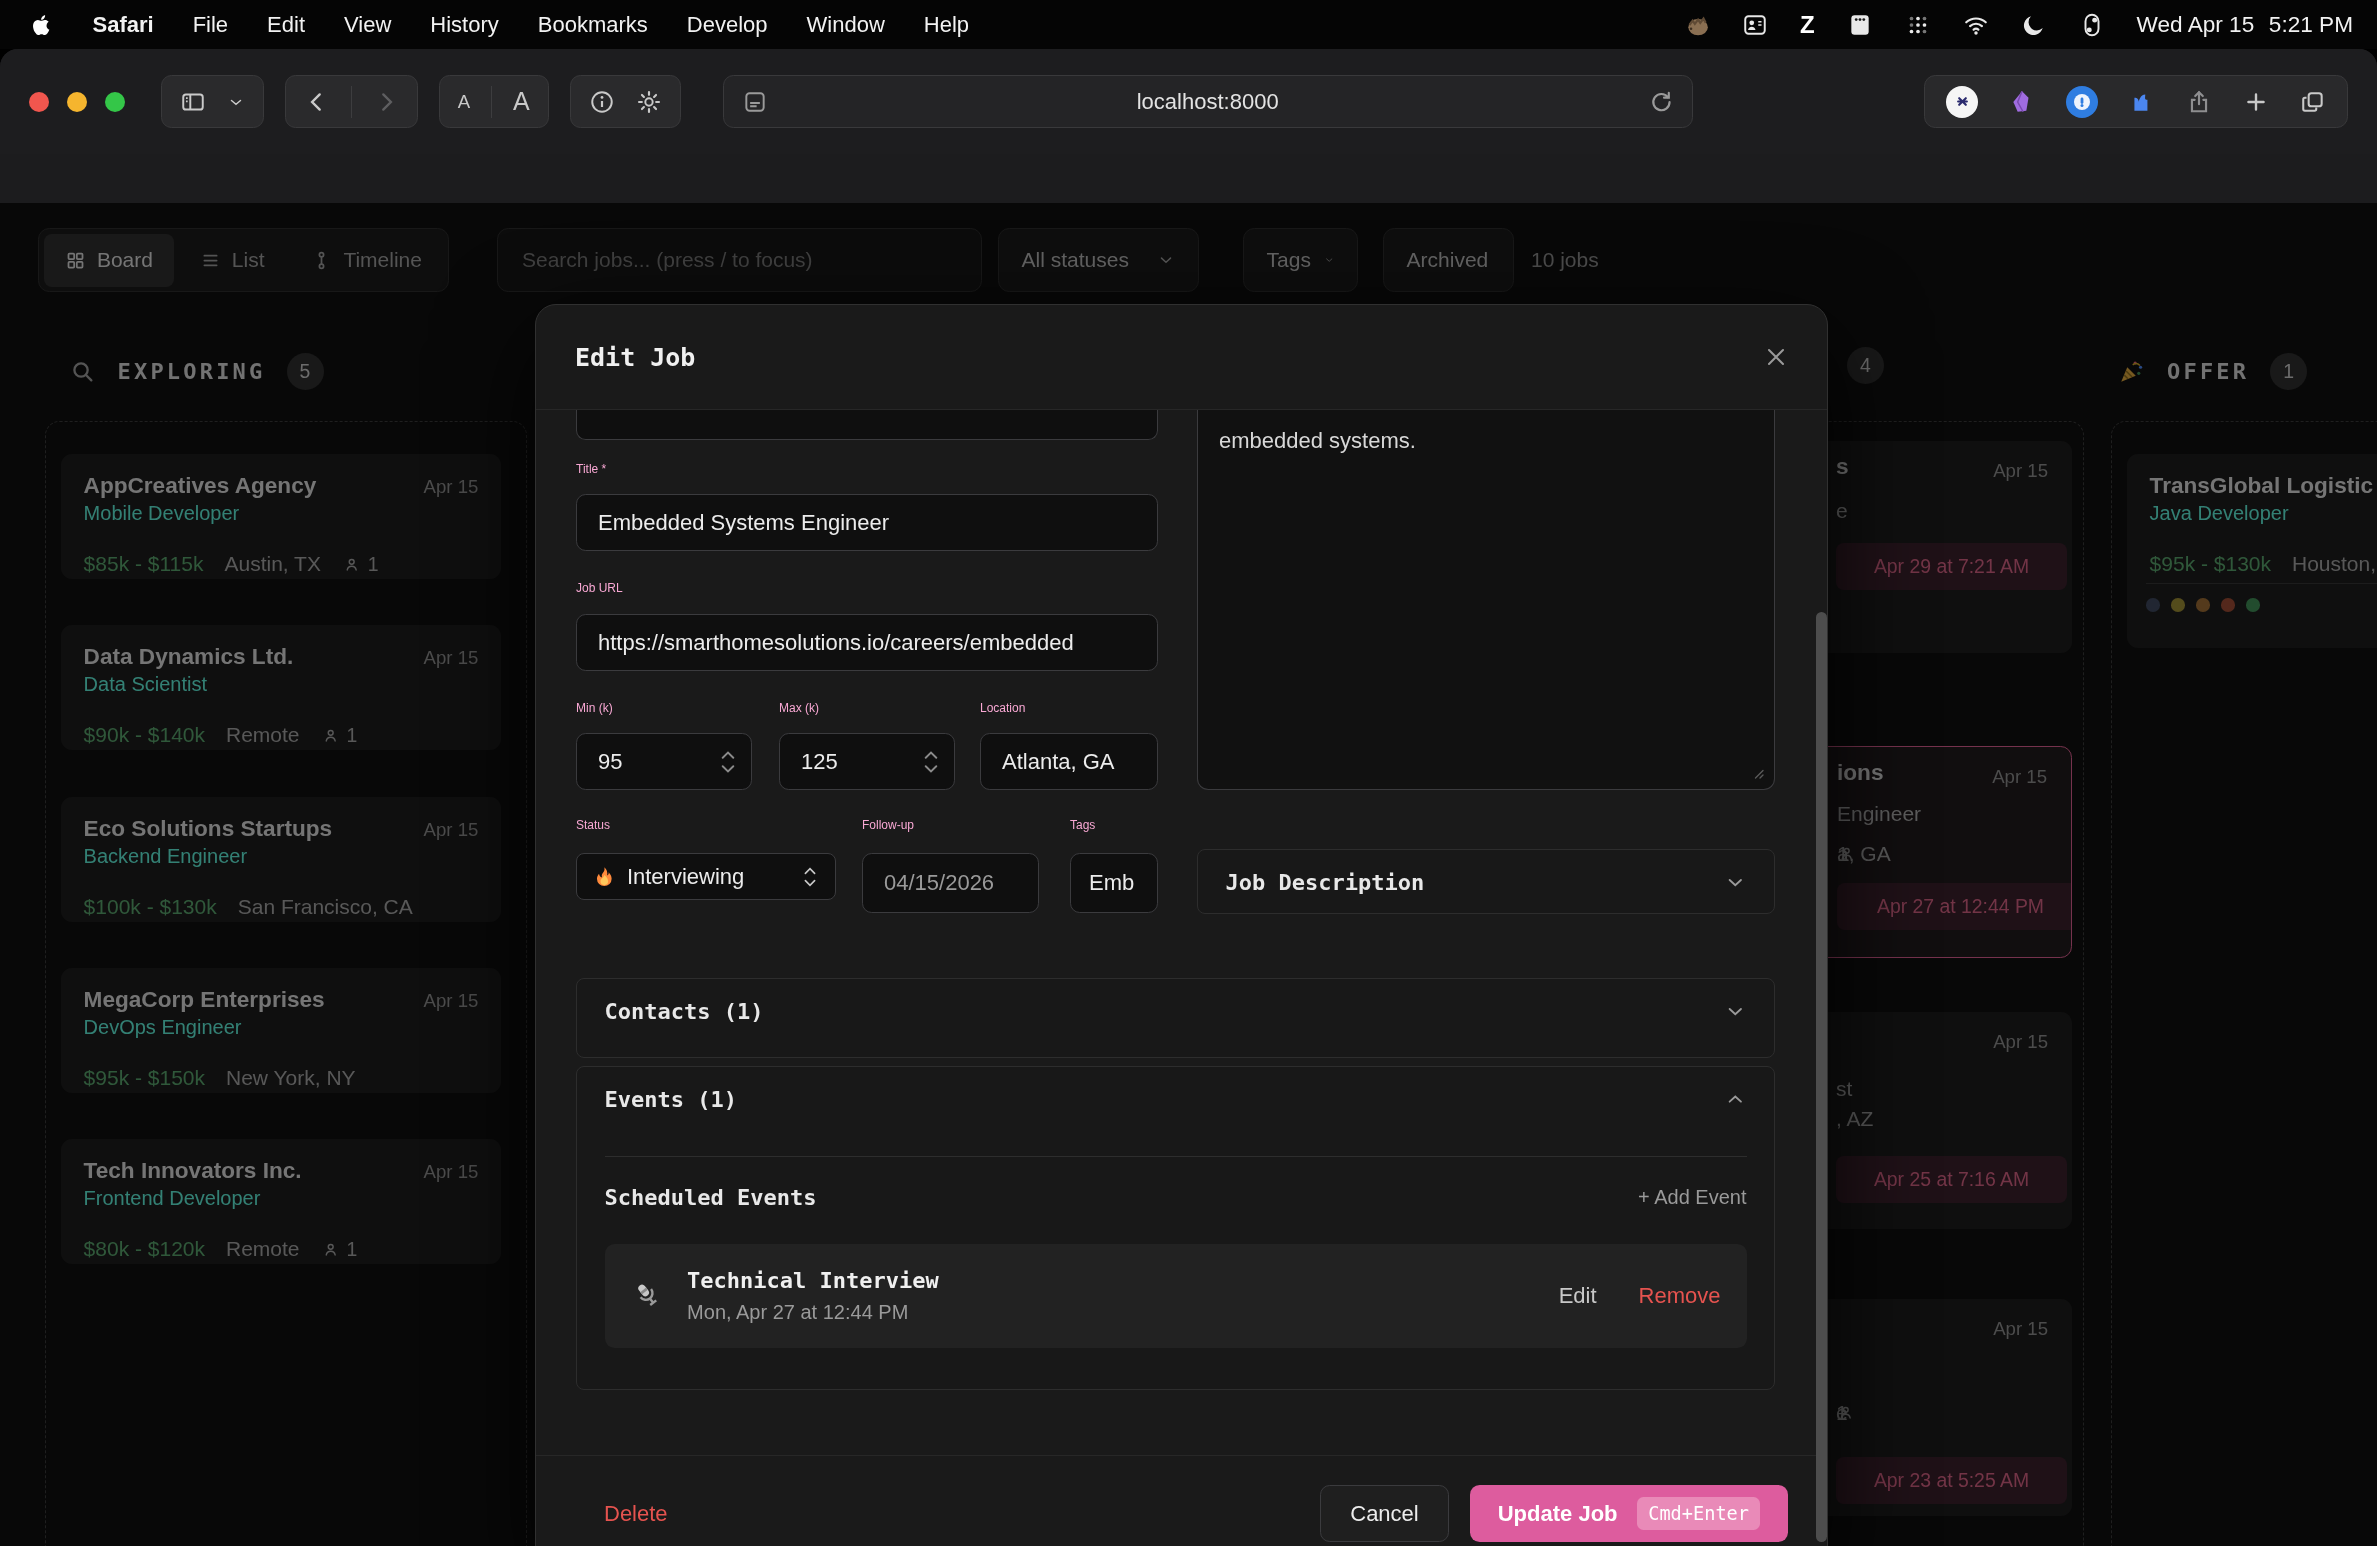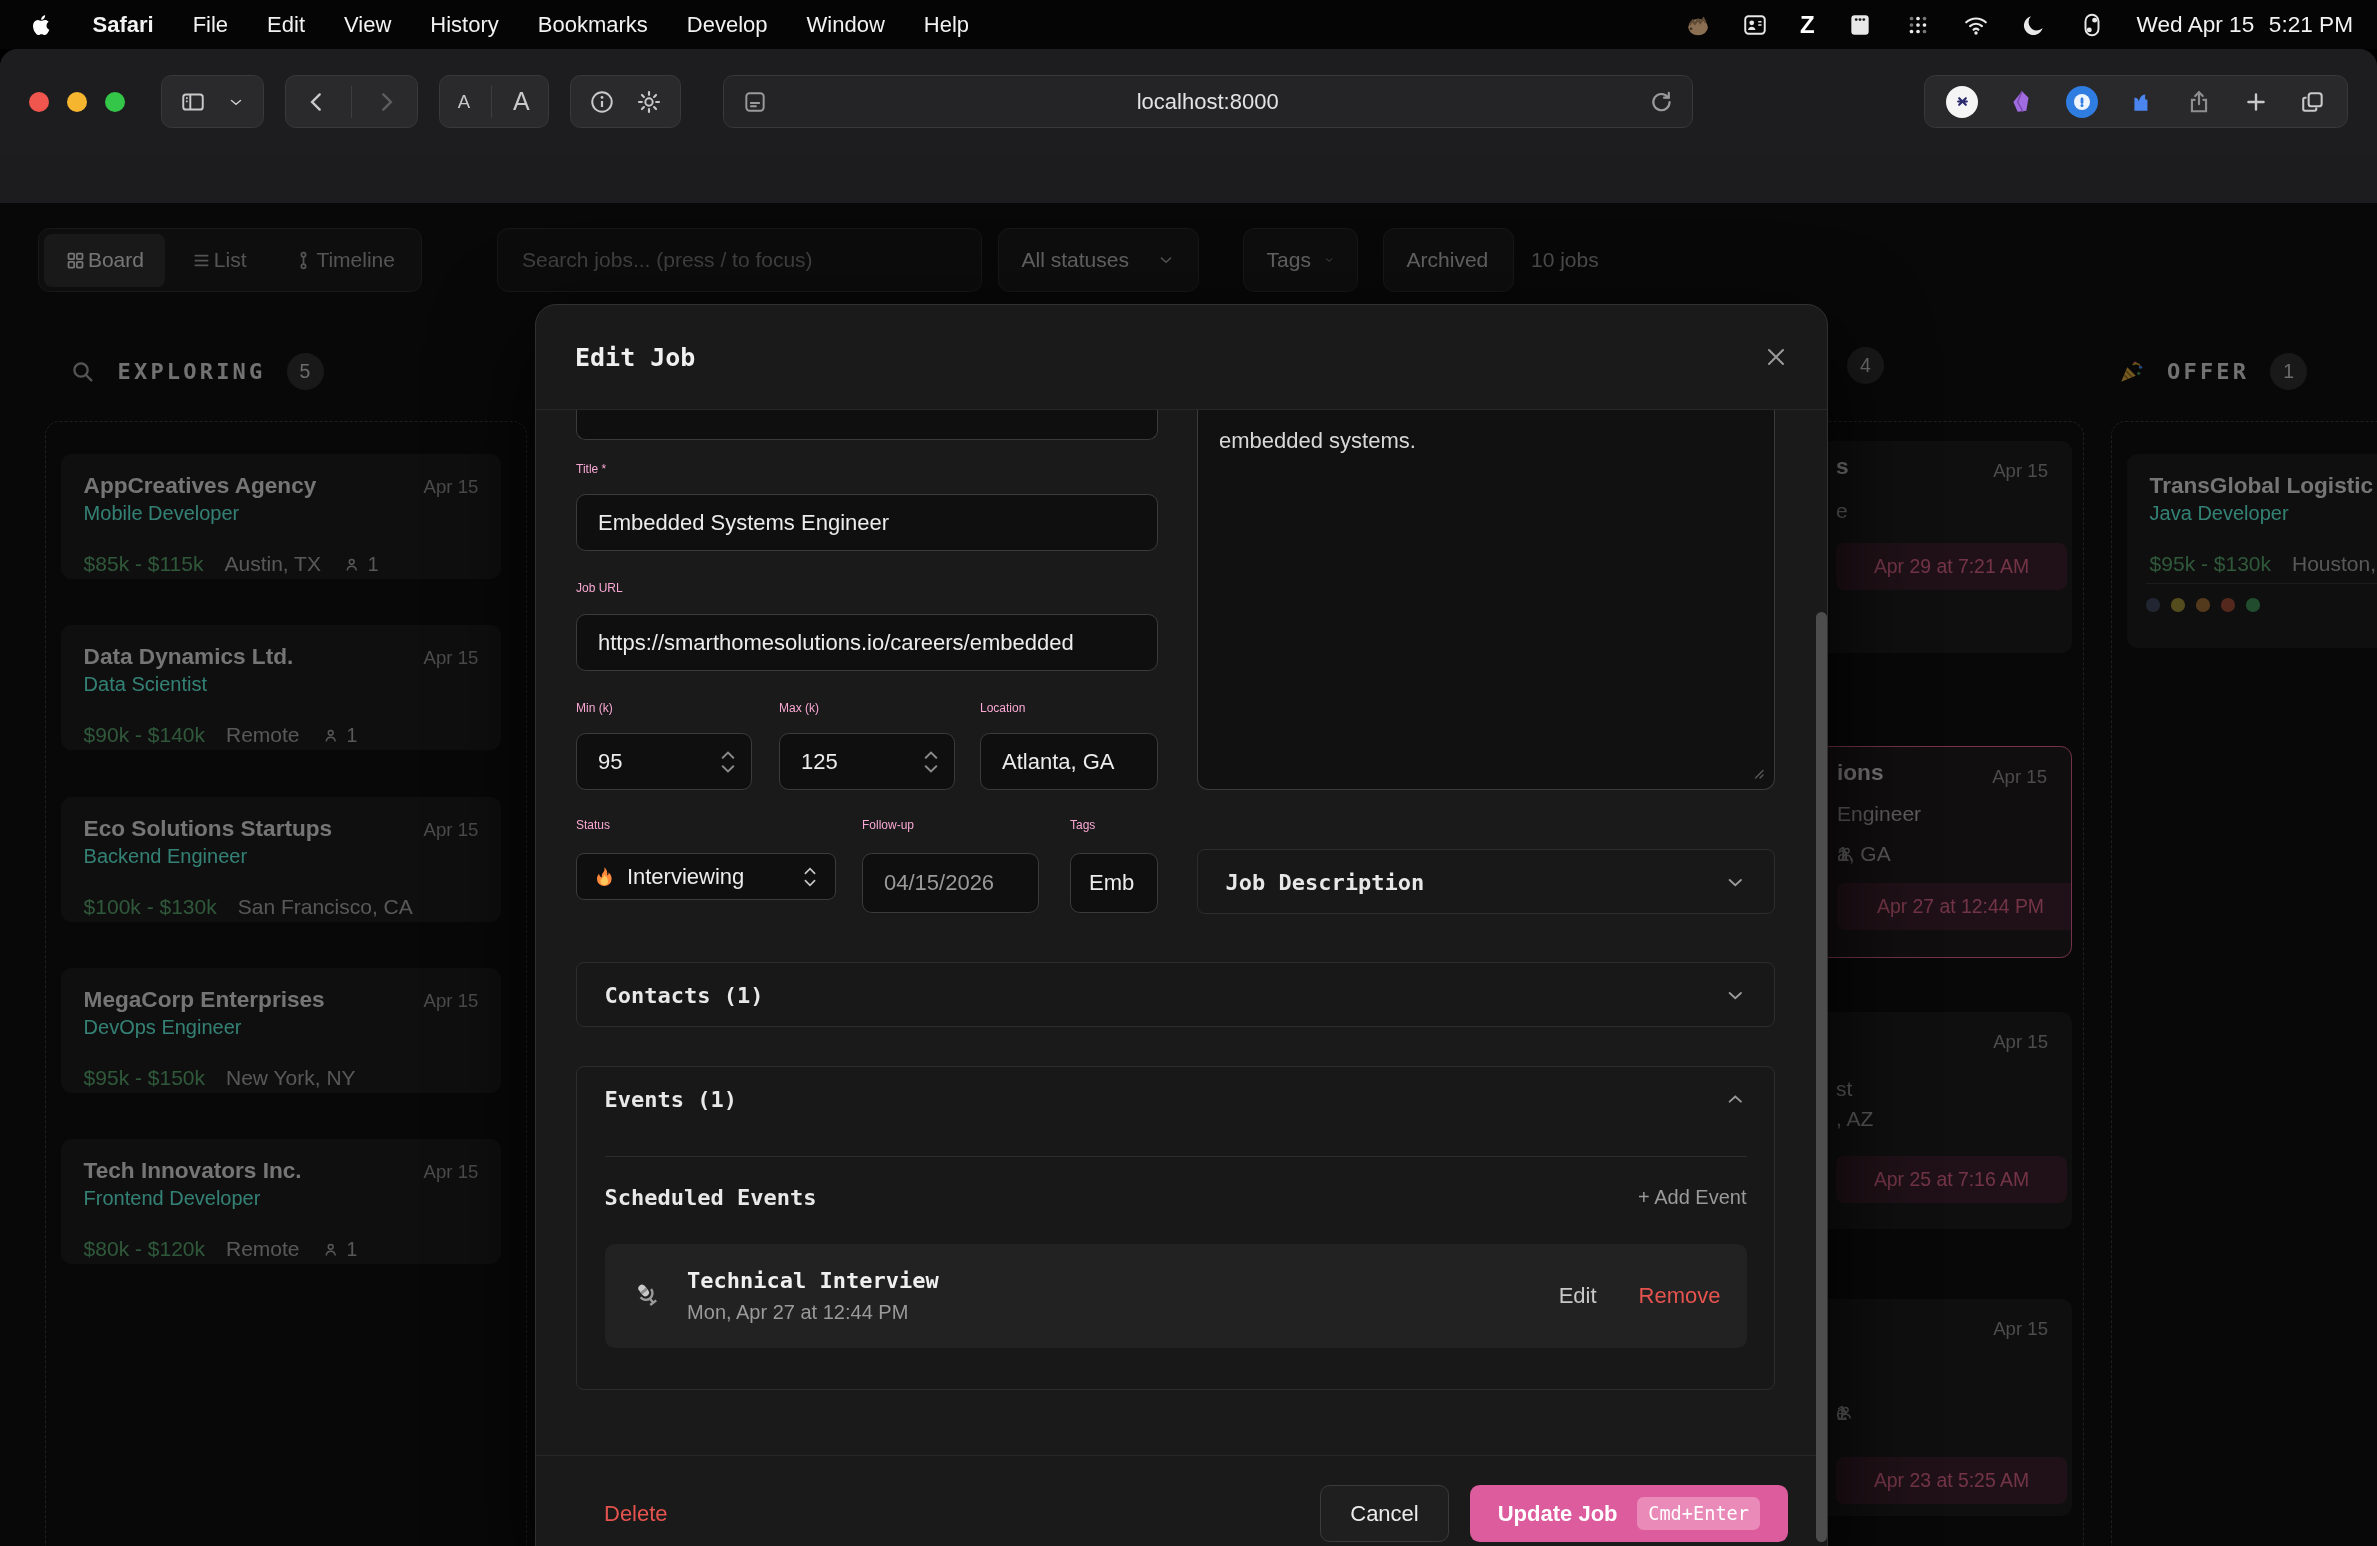--- a/index.html
+++ b/index.html
@@ -36,21 +36,21 @@
     display:flex; align-items:center; gap:31px; padding:0 21px; color:#c9c9c9; }
   .extball { width:32px; height:32px; border-radius:50%; display:flex; align-items:center; justify-content:center; }
 
   
   .content { position:absolute; left:0; top:154px; width:2377px; height:1393px; background:#101010; overflow:hidden; }
   .dimlayer { position:absolute; inset:0; background:rgba(0,0,0,0.45); z-index:40; }
 
   
   .seg { position:absolute; left:38px; top:25px; height:64px; background:#1a1a1a; border:0.8px solid #2c2c2c;
     border-radius:11.3px; display:flex; align-items:center; padding:4.9px; gap:4.9px; }
-  .seg .tab { display:flex; align-items:center; gap:2px; height:53px; padding:0 21px; border-radius:8px;
+  .seg .tab { display:flex; align-items:center; gap:11px; height:53px; padding:0 21px; border-radius:8px;
     color:#9a9a9a; font-size:21px; }
   .seg .tab.active { background:#2e2e2e; color:#d6d6d6; }
   .searchbox { position:absolute; left:497px; top:25px; width:485px; height:64px; background:#161616;
     border:0.8px solid #2c2c2c; border-radius:11.3px; color:#6a6a6a; font-size:21px; padding:0 24px; outline:none; }
   .filterbox { position:absolute; top:25px; height:64px; background:#1a1a1a; border:0.8px solid #2c2c2c;
     border-radius:11.3px; display:flex; align-items:center; gap:13px; padding:0 22.6px; color:#b5b5b5; font-size:21px; }
   .jobscount { position:absolute; left:1531px; top:45px; color:#8a8a8a; font-size:21px; }
 
   
   .colheader { position:absolute; display:flex; align-items:center; gap:21px; color:#d0d0d0; }
@@ -573,21 +573,21 @@
 
         <div class="secbox" style="left:661px;top:439px;width:578px;height:65px;position:absolute">
           <div class="sechead">
             <span class="sectitle">Job Description</span>
             <svg class="chev" viewBox="0 0 24 24">
                 <path d="M6 9.5l6 5.5 6-5.5" fill="none" stroke="currentColor" stroke-width="2" stroke-linecap="round"></path>
               </svg>
           </div>
         </div>
 
-        <div class="secbox" style="left:40px;top:552px;width:1199px;height:65px;position:absolute">
+        <div class="secbox" style="left:40px;top:568px;width:1199px;height:80px;position:absolute">
           <div class="sechead">
             <span class="sectitle">Contacts (1)</span>
             <svg class="chev" viewBox="0 0 24 24">
                 <path d="M6 9.5l6 5.5 6-5.5" fill="none" stroke="currentColor" stroke-width="2" stroke-linecap="round"></path>
               </svg>
           </div>
         </div>
 
         <div class="secbox" style="left:40px;top:656px;width:1199px;height:324px;position:absolute">
           <div class="sechead">

